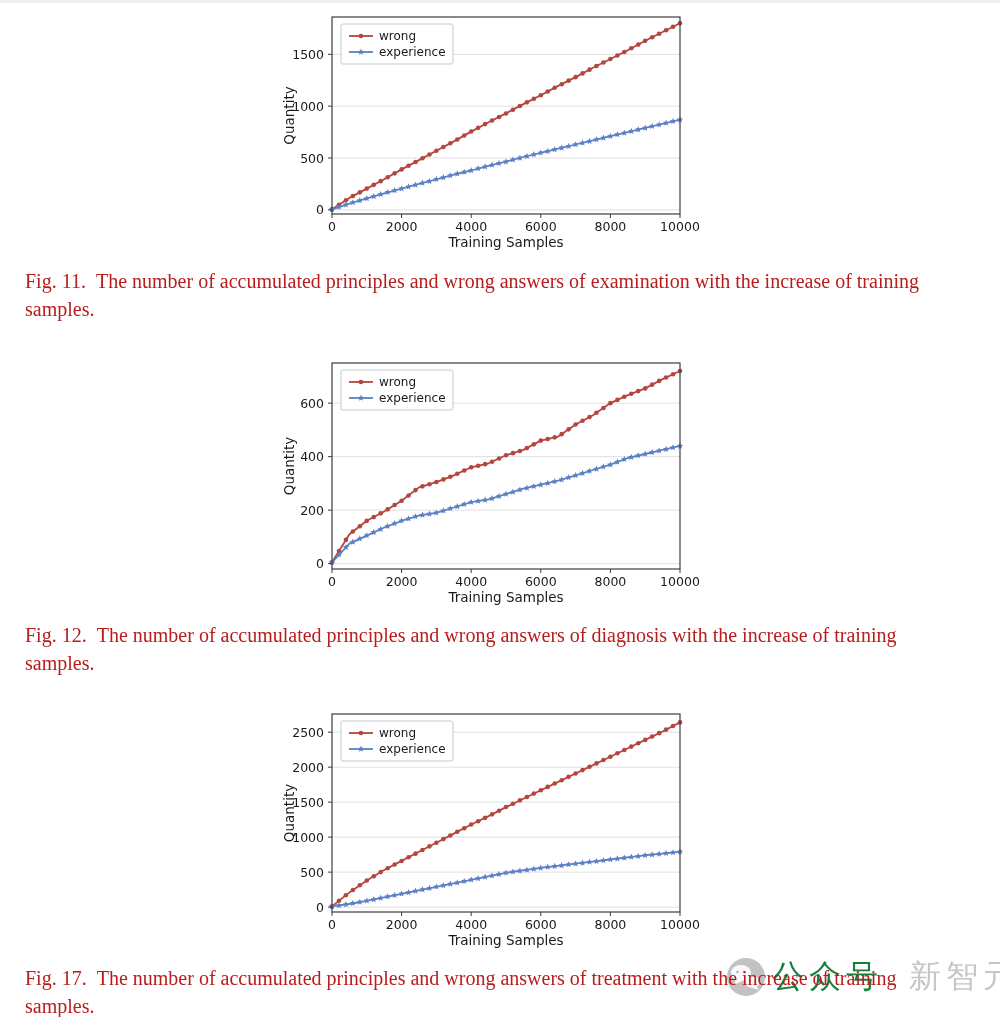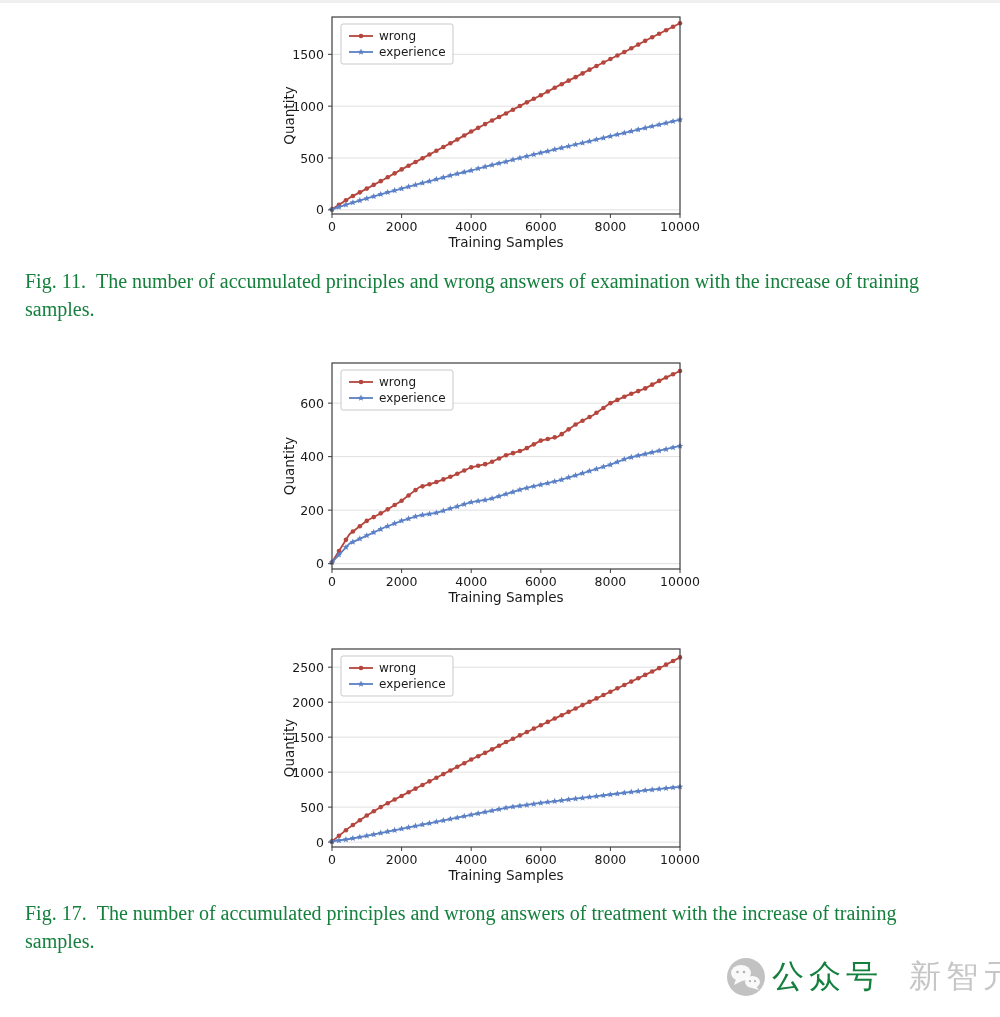--- a/index.html
+++ b/index.html
@@ -7,21 +7,21 @@
         font-family:"DejaVu Sans",sans-serif;}
   .top-strip{height:3px;width:100%;background:#efefef;}
   .figure-block{position:relative;}
   .chart-wrap{display:flex;justify-content:center;transform:translateX(-8px);}
   .chart{display:block;}
   .fig1{margin-top:6px;}
   .fig2{margin-top:31px;}
   .fig3{margin-top:28px;}
   .caption{position:relative;z-index:1;margin:8px 25px 0 25px;max-width:905px;
            font-family:"Liberation Serif","DejaVu Serif",serif;
-           font-size:20px;line-height:1.42;color:#15803d;}
+           font-size:20px;line-height:1.42;color:#b91c1c;}
   .cap-label{margin-right:10px;}
   .watermark{position:absolute;left:726px;top:955px;z-index:0;display:flex;align-items:center;
              font-family:"DejaVu Sans",sans-serif;white-space:nowrap;}
   .wm-icon{flex:0 0 auto;}
   .wm-primary{font-size:32px;color:#15803d;letter-spacing:5px;margin-left:6px;}
   .wm-secondary{font-size:32px;color:#c6c6c6;letter-spacing:5px;margin-left:26px;}
 </style>
 </head>
 <body>
 
@@ -310,20 +310,21 @@
           <text text-anchor="middle" font-size="13.5" fill="#1a1a1a" transform="translate(12,111) rotate(-90)">Quantity</text>
           <rect x="59" y="15" width="112" height="40" rx="2" fill="#ffffff" fill-opacity="0.95" stroke="#c9c9c9" stroke-width="1"></rect>
           <line x1="67" x2="91" y1="27" y2="27" stroke="#b5463d" stroke-width="1.8"></line>
           <circle cx="79" cy="27" r="2.3" fill="#b5463d"></circle>
           <text x="97" y="31" font-size="12" fill="#1a1a1a">wrong</text>
           <line x1="67" x2="91" y1="43" y2="43" stroke="#5b80c5" stroke-width="1.8"></line>
           <path d="M79.00 39.60L79.90 41.76L82.23 41.95L80.46 43.47L81.00 45.75L79.00 44.53L77.00 45.75L77.54 43.47L75.77 41.95L78.10 41.76Z" fill="#5b80c5"></path>
           <text x="97" y="47" font-size="12" fill="#1a1a1a">experience</text>
         </svg>
     </div>
+    <p class="caption"><span class="cap-label">Fig. 12.</span><span class="cap-text">The number of accumulated principles and wrong answers of diagnosis with the increase of training samples.</span></p>
   </section>
 
   <section class="figure-block fig3">
     <div class="chart-wrap">
       <svg class="chart" width="420" height="250">
           <line x1="50" x2="398" y1="201.10247349823322" y2="201.10247349823322" stroke="#e0e0e0" stroke-width="1"></line>
           <line x1="50" x2="398" y1="166.1201413427562" y2="166.1201413427562" stroke="#e0e0e0" stroke-width="1"></line>
           <line x1="50" x2="398" y1="131.13780918727915" y2="131.13780918727915" stroke="#e0e0e0" stroke-width="1"></line>
           <line x1="50" x2="398" y1="96.15547703180214" y2="96.15547703180214" stroke="#e0e0e0" stroke-width="1"></line>
           <line x1="50" x2="398" y1="61.1731448763251" y2="61.1731448763251" stroke="#e0e0e0" stroke-width="1"></line>

